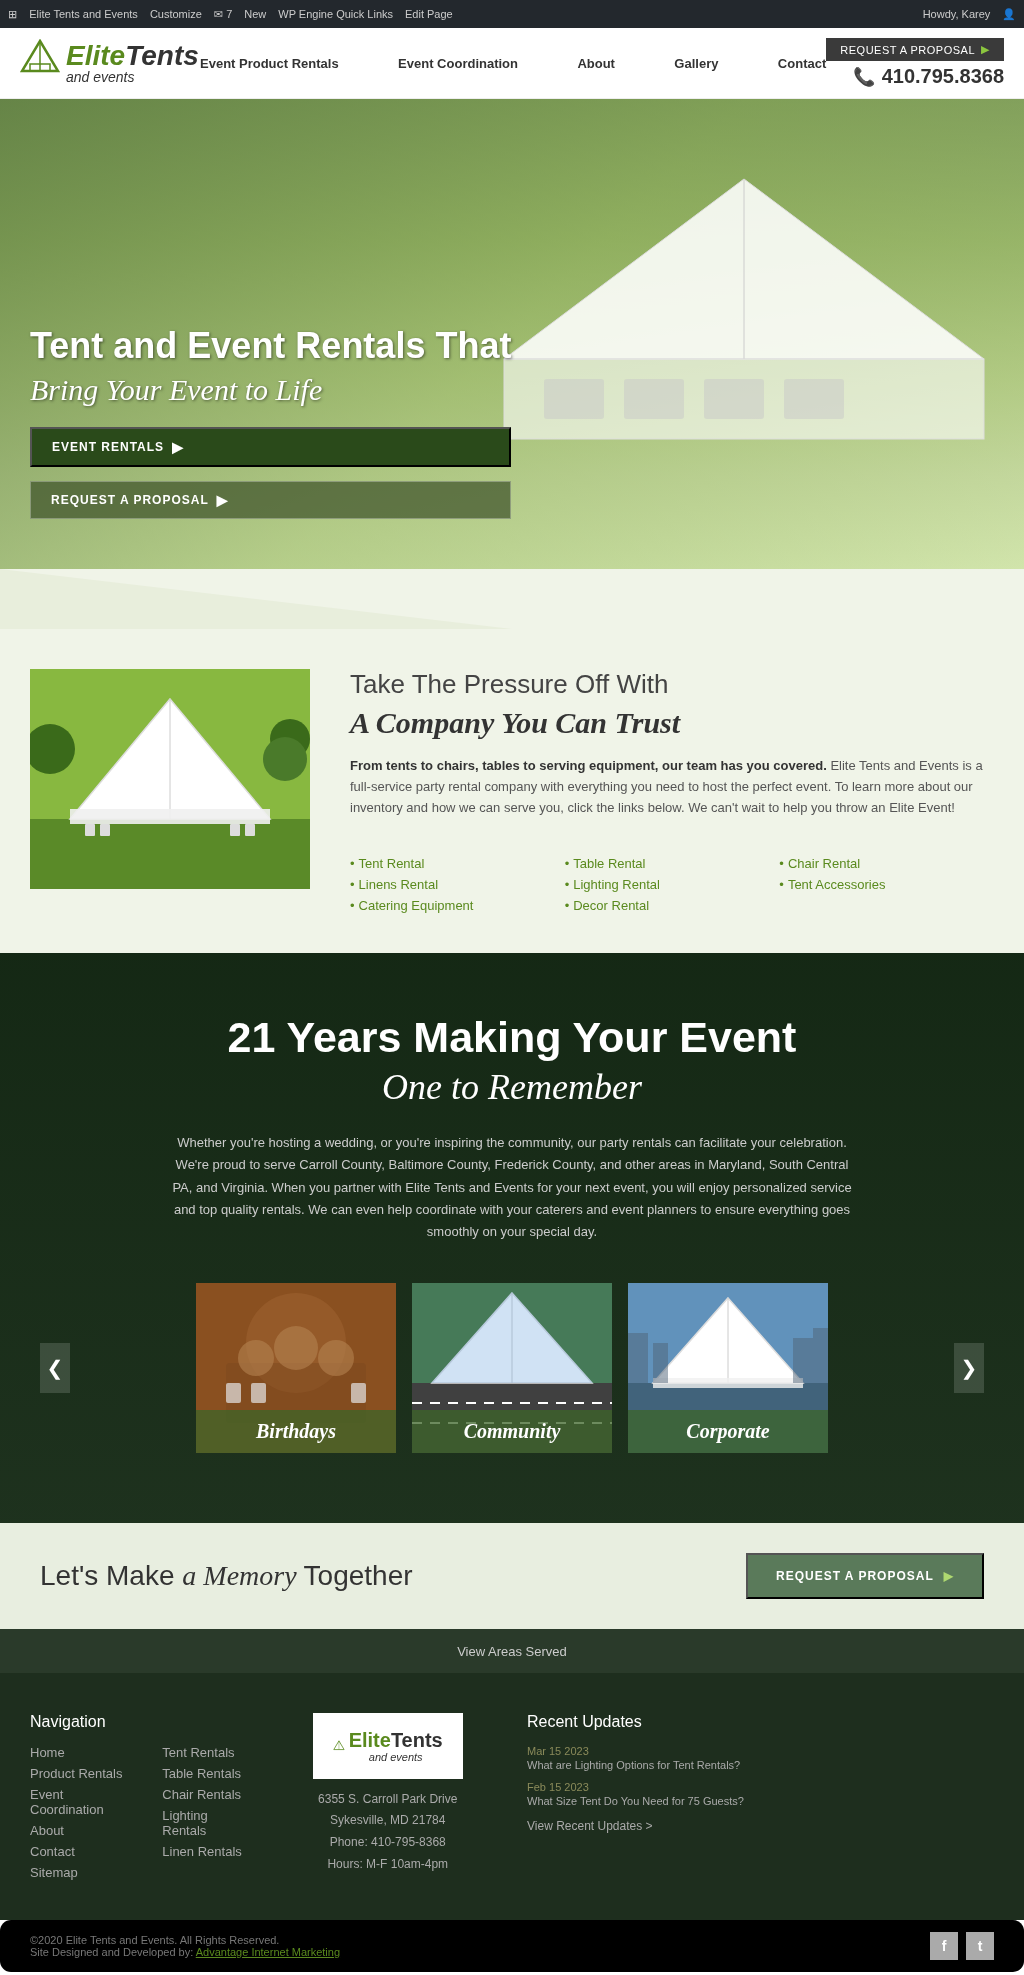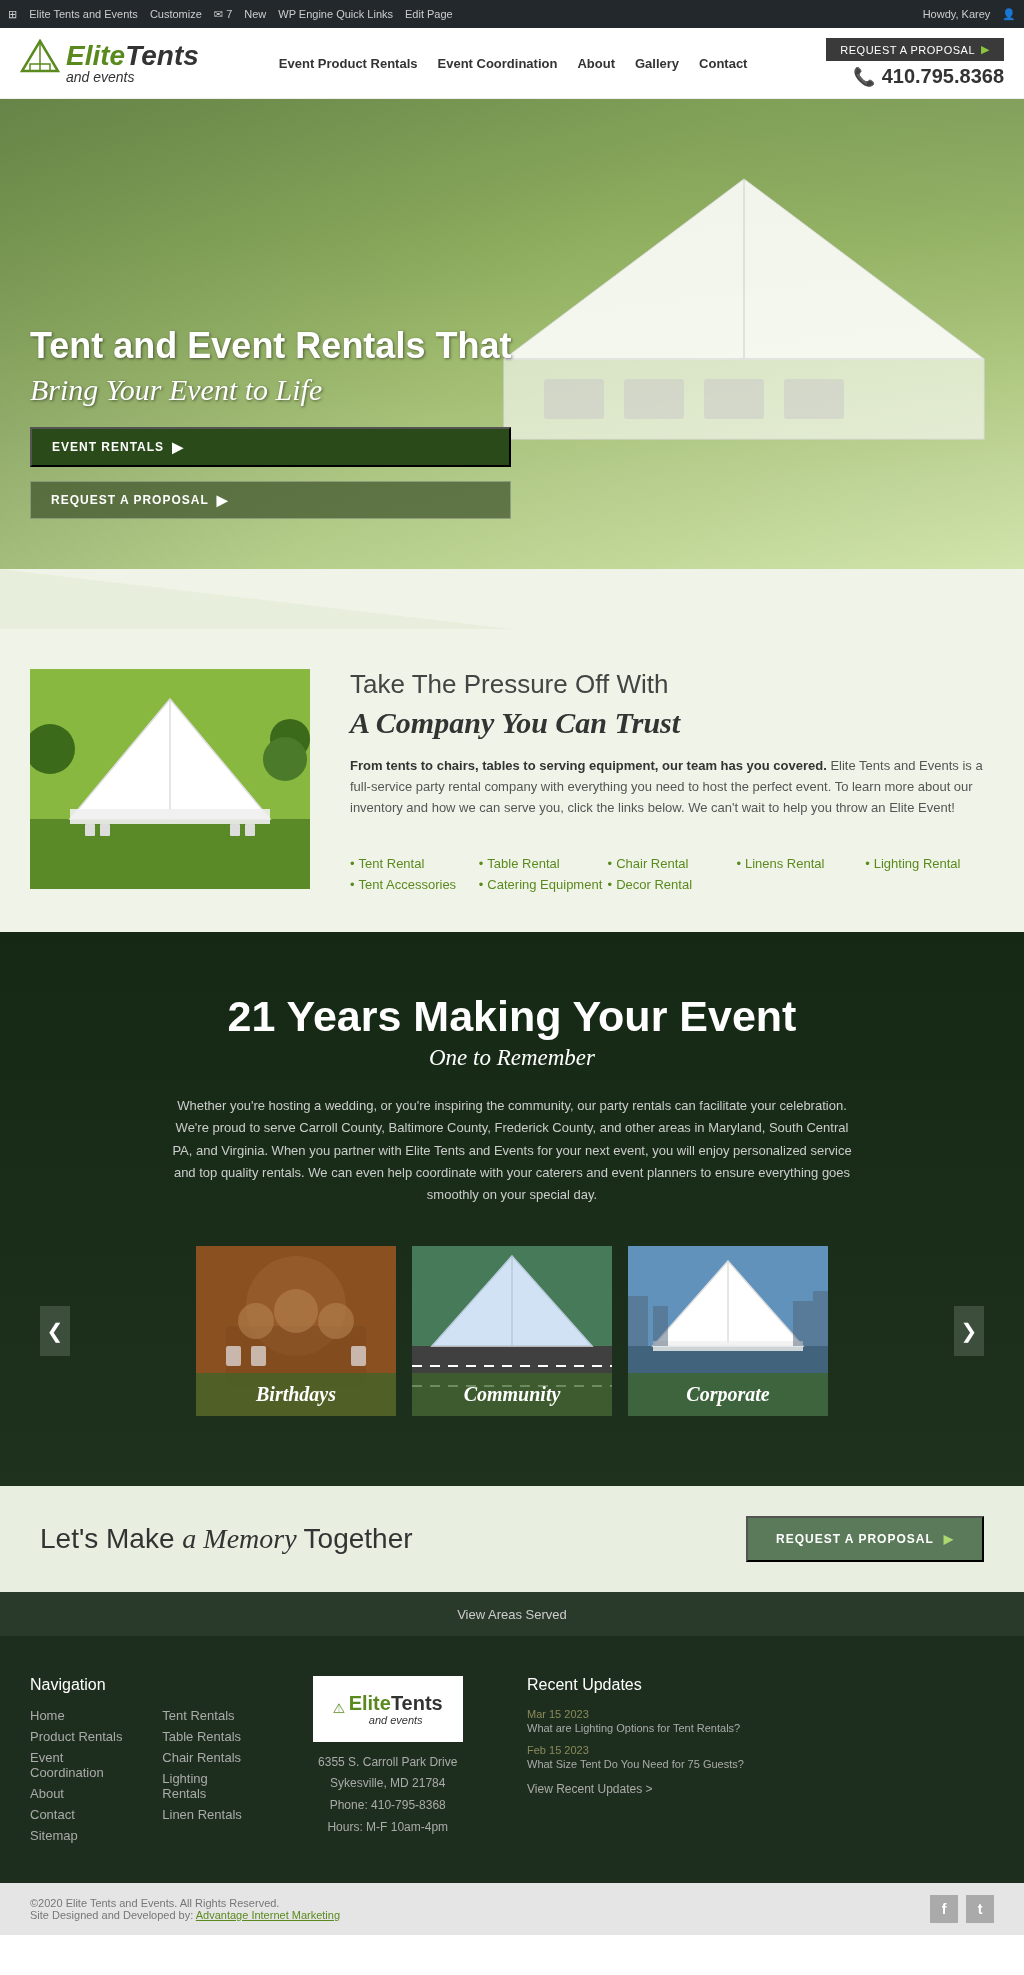--- a/index.html
+++ b/index.html
@@ -37,21 +37,21 @@
       font-weight: bold;
       color: #5a8a1e;
       line-height: 1;
     }
     .logo-text span { color: #333; font-size: 14px; display: block; font-weight: normal; font-style: italic; }
     .logo-tent { color: #5a8a1e; font-size: 32px; margin-right: 6px; }
     .main-nav {
       display: flex;
       gap: 20px;
       flex: 1;
-      justify-content: center;
+      justify-content: space-between;
     }
     .main-nav a {
       text-decoration: none;
       color: #333;
       font-size: 13px;
       font-weight: 600;
     }
     .header-cta {
       display: flex;
       flex-direction: column;
@@ -192,21 +192,21 @@
     }
     .about-desc {
       font-size: 13px;
       color: #555;
       line-height: 1.6;
       margin-bottom: 16px;
     }
     .about-desc strong { font-weight: bold; color: #333; }
     .about-links {
       display: grid;
-      grid-template-columns: repeat(5, 1fr);
+      grid-template-columns: repeat(3, 1fr);
       gap: 6px 0;
       margin-top: 38px;
     }
     .about-links a {
       color: #5a8a1e;
       text-decoration: none;
       font-size: 13px;
       display: flex;
       align-items: center;
       gap: 4px;
@@ -227,21 +227,21 @@
       top: 0; left: 0; right: 0; bottom: 0;
       background: linear-gradient(to bottom, rgba(20,40,20,0.9), rgba(30,50,30,0.95));
     }
     .dark-section-content { position: relative; z-index: 1; }
     .dark-title {
       font-size: 43px;
       font-weight: bold;
       margin-bottom: 4px;
     }
     .dark-subtitle {
-      font-size: 23px;
+      font-size: 36px;
       font-style: italic;
       font-family: Georgia, serif;
       margin-bottom: 24px;
     }
     .dark-desc {
       font-size: 13px;
       color: #ccc;
       line-height: 1.7;
       max-width: 680px;
       margin: 0 auto 40px;
@@ -415,27 +415,28 @@
       text-decoration: none;
     }
     .view-updates-link {
       color: #aaa;
       font-size: 12px;
       text-decoration: none;
     }
 
     
     .bottom-bar {
-      background: #e5e5e5;
+      background: #000000;
       padding: 12px 30px;
       display: flex;
       align-items: center;
       justify-content: space-between;
       font-size: 11px;
       color: #777;
+      border-radius: 11px;
     }
     .bottom-bar a { color: #5a8a1e; }
     .social-icons { display: flex; gap: 8px; }
     .social-icon {
       width: 28px; height: 28px;
       background: #aaa;
       color: #fff;
       display: flex;
       align-items: center;
       justify-content: center;

